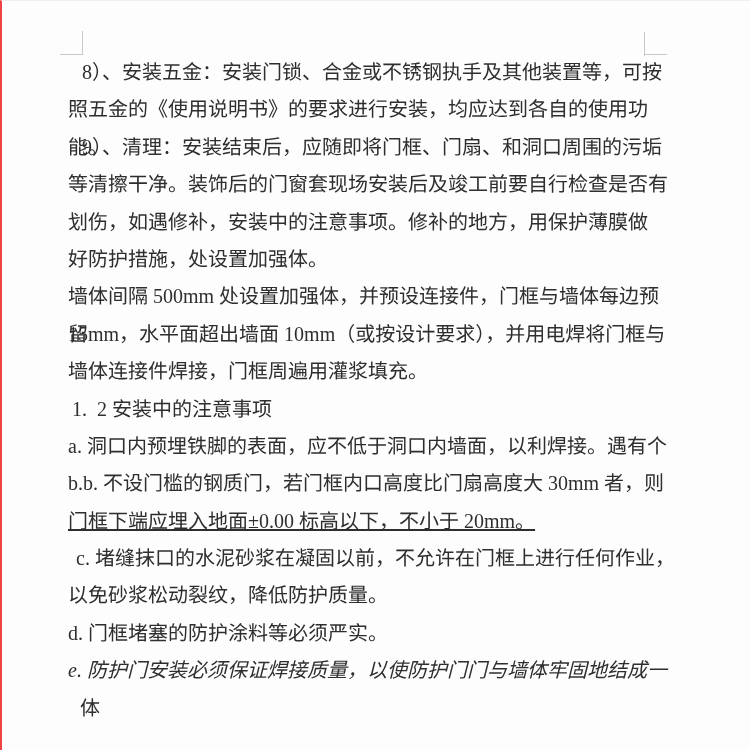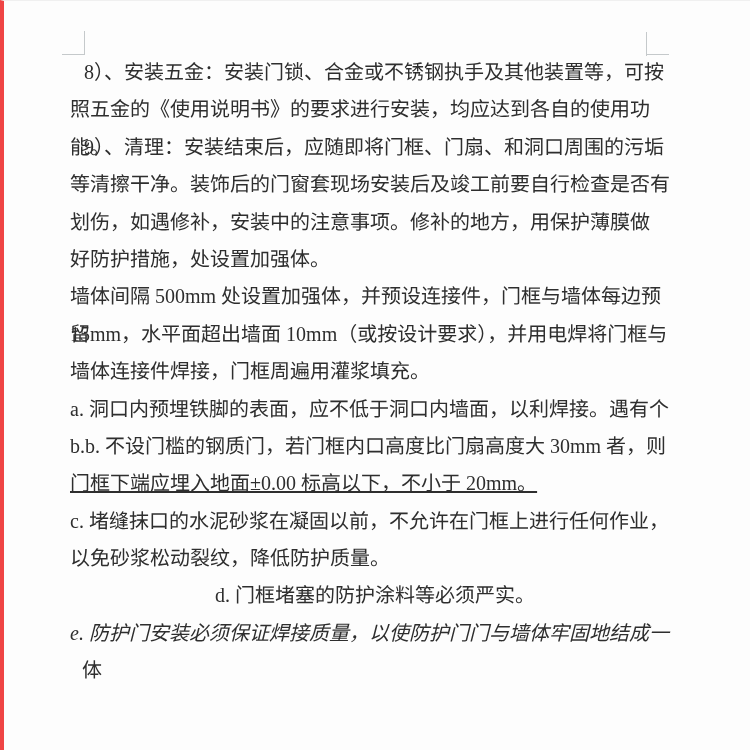--- a/index.html
+++ b/index.html
@@ -11,21 +11,21 @@
     background: #fdfdfd;
     font-family: "Liberation Serif", "DejaVu Serif", serif;
   }
   .page {
     position: relative;
     width: 750px;
     height: 750px;
     background: #fdfdfd;
     overflow: hidden;
     border-top: 1px solid #f0f0f0;
-    border-left: 4px solid #ef4444;
+    border-left: 2px solid #ef4444;
     box-sizing: border-box;
   }
   .crop-line {
     position: absolute;
     background: #c5c9cb;
   }
   
   .mark-tl-v { left: 80px; top: 30px; width: 1px; height: 24px; }
   .mark-tl-h { left: 58px; top: 53px; width: 23px; height: 1px; }
   
@@ -58,22 +58,23 @@
   <div class="doc-body" style="color: rgb(46, 46, 46);">
       <div class="text-line" style="padding-left: 14px;">8）、安装五金：安装门锁、合金或不锈钢执手及其他装置等，可按</div>
       <div class="text-line" style="padding-left: 0px;">照五金的《使用说明书》的要求进行安装，均应达到各自的使用功能。</div>
       <div class="text-line" style="padding-left: 14px;">9）、清理：安装结束后，应随即将门框、门扇、和洞口周围的污垢</div>
       <div class="text-line" style="padding-left: 0px;">等清擦干净。装饰后的门窗套现场安装后及竣工前要自行检查是否有</div>
       <div class="text-line" style="padding-left: 0px;">划伤，如遇修补，安装中的注意事项。修补的地方，用保护薄膜做</div>
       <div class="text-line" style="padding-left: 0px;">好防护措施，处设置加强体。</div>
       <div class="text-line" style="padding-left: 0px;">墙体间隔 500mm 处设置加强体，并预设连接件，门框与墙体每边预留</div>
       <div class="text-line" style="padding-left: 0px;">15mm，水平面超出墙面 10mm（或按设计要求），并用电焊将门框与</div>
       <div class="text-line" style="padding-left: 0px;">墙体连接件焊接，门框周遍用灌浆填充。</div>
+      <div class="text-line" style="padding-left: 4px;">1.  2 安装中的注意事项</div>
       <div class="text-line" style="padding-left: 0px;">a. 洞口内预埋铁脚的表面，应不低于洞口内墙面，以利焊接。遇有个</div>
       <div class="text-line" style="padding-left: 0px;">b.b. 不设门槛的钢质门，若门框内口高度比门扇高度大 30mm 者，则</div>
       <div class="text-line" style="padding-left: 0px; text-decoration: underline;">门框下端应埋入地面±0.00 标高以下，不小于 20mm。</div>
-      <div class="text-line" style="padding-left: 0px;">c. 堵缝抹口的水泥砂浆在凝固以前，不允许在门框上进行任何作业，</div>
+      <div class="text-line" style="padding-left: 0px; margin-left: 8px;">c. 堵缝抹口的水泥砂浆在凝固以前，不允许在门框上进行任何作业，</div>
       <div class="text-line" style="padding-left: 0px;">以免砂浆松动裂纹，降低防护质量。</div>
-      <div class="text-line" style="padding-left: 0px; text-align: center;">d. 门框堵塞的防护涂料等必须严实。</div>
+      <div class="text-line" style="padding-left: 0px;">d. 门框堵塞的防护涂料等必须严实。</div>
       <div class="text-line" style="padding-left: 0px; font-style: italic;">e. 防护门安装必须保证焊接质量，以使防护门门与墙体牢固地结成一</div>
       <div class="text-line" style="padding-left: 12px;">体</div>
     </div>
 </div>
 
 </body></html>

